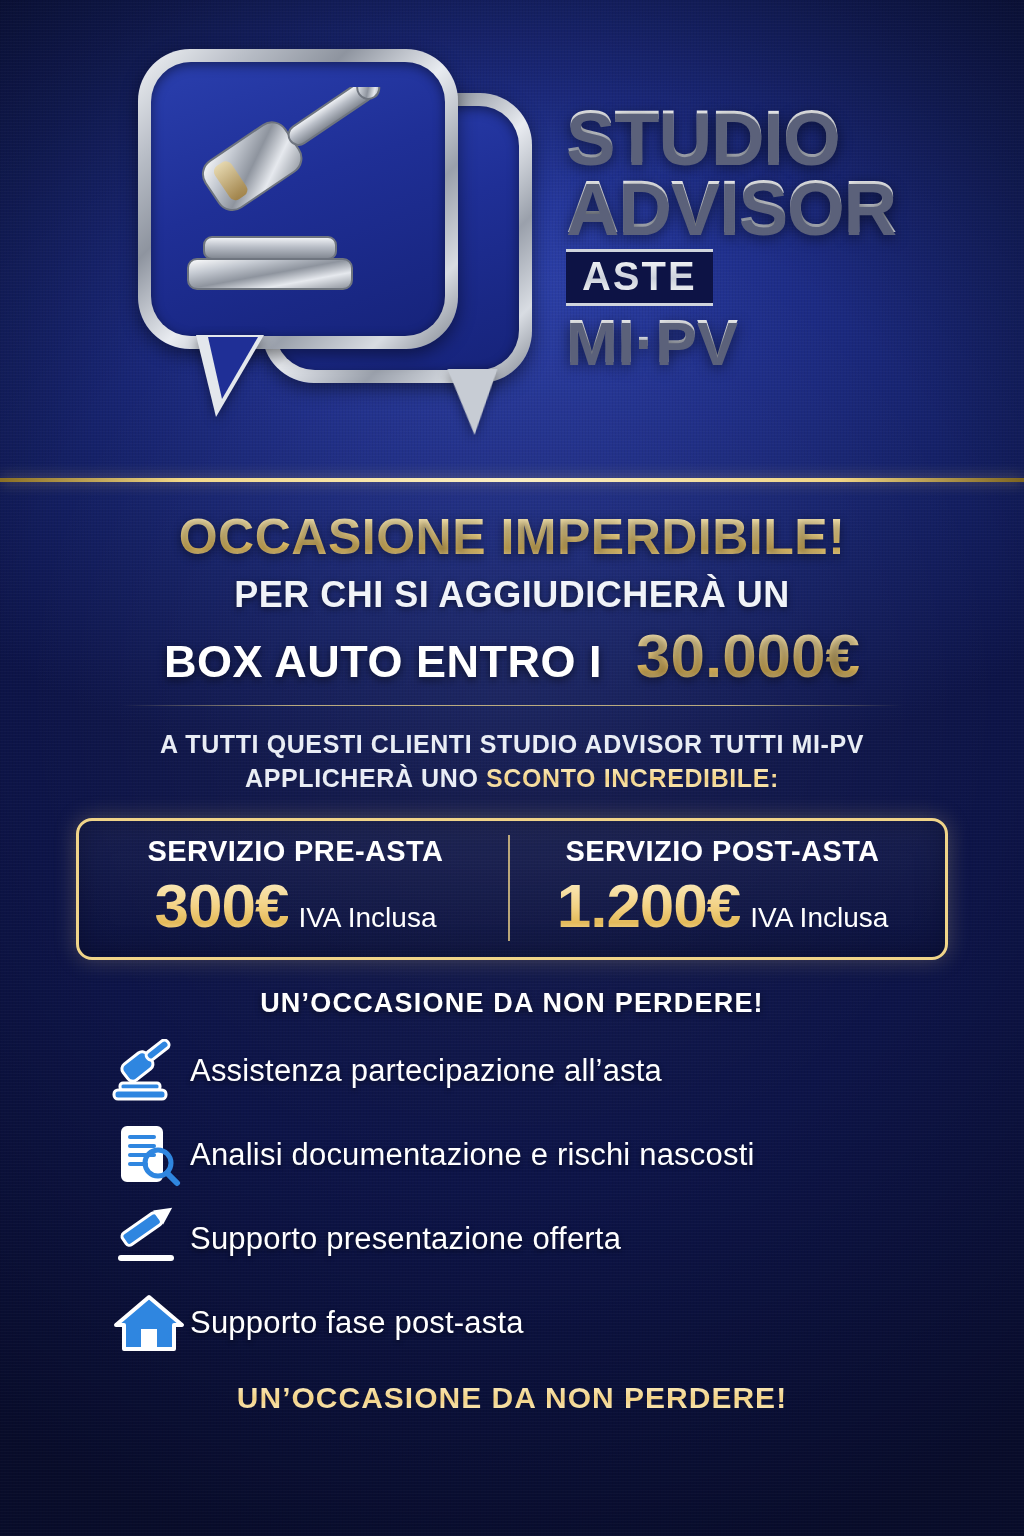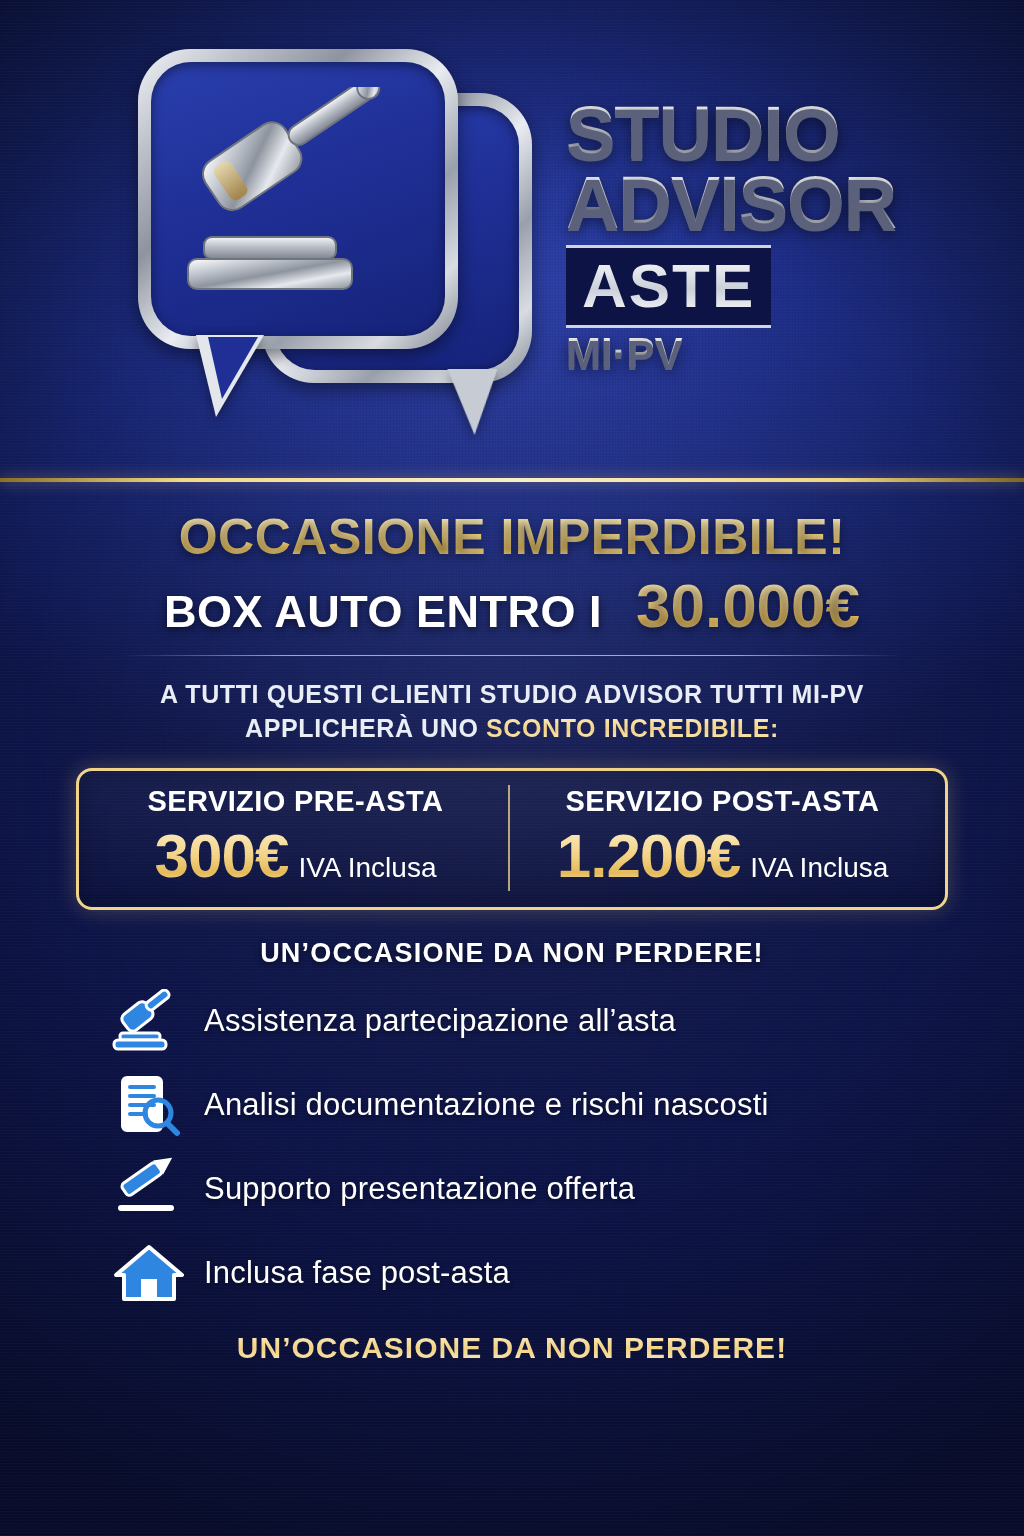--- a/index.html
+++ b/index.html
@@ -86,33 +86,33 @@
     font-weight:bold; letter-spacing:-1px; line-height:0.92;
     color:#edf0f5;
     text-shadow: 0 3px 0 #5b617a, 0 5px 14px rgba(0,0,0,0.55);
     background: linear-gradient(180deg,#ffffff 0%, #dfe3ea 45%, #9aa1b0 60%, #f3f5f8 100%);
     -webkit-background-clip:text; background-clip:text; color:transparent;
   }
   .wm-studio { font-size:74px; }
   .wm-advisor { font-size:74px; margin-top:2px; }
   .wm-aste-row { display:flex; align-items:flex-end; gap:10px; margin-top:8px; }
   .wm-aste {
-    font-size:62px; font-weight:bold; letter-spacing:2px;
+    font-size:40px; font-weight:bold; letter-spacing:2px;
     background:#0d1345;
     padding:2px 16px 4px 16px;
     border-top:3px solid #cfd4dd;
     border-bottom:3px solid #cfd4dd;
     color:transparent;
     background-image: linear-gradient(180deg,#ffffff 0%, #c9ced8 55%, #ffffff 100%);
     -webkit-background-clip:text; background-clip:text;
     box-shadow: inset 0 0 0 999px #0d1345;
     text-align: right;
   }
   .wm-aste span{ background: linear-gradient(180deg,#ffffff 0%, #cbd0da 55%, #ffffff 100%); -webkit-background-clip:text; background-clip:text; color:transparent; }
-  .wm-mipv { font-size:42px; margin-top:6px; letter-spacing:0px; }
+  .wm-mipv { font-size:62px; margin-top:6px; letter-spacing:0px; }
 
   .gold-rule {
     position:relative; z-index:3;
     height:4px; margin:0 0 0 0;
     background: linear-gradient(90deg,#8a6f24 0%, #f3d98a 18%, #fbefc4 50%, #f0d585 82%, #7d6420 100%);
     box-shadow: 0 0 14px rgba(246,214,134,0.5);
   }
 
   
   .content { position:relative; z-index:3; padding: 26px 46px 0 46px; text-align:center; }
@@ -165,21 +165,21 @@
   }
   .price-vat { font-size:28px; color:#ffffff; font-weight:normal; }
 
   .tagline-1 {
     margin-top:28px; font-size:27px; font-weight:bold; color:#ffffff; letter-spacing:1.2px;
     text-shadow:0 2px 6px rgba(0,0,0,0.5);
   }
 
   
   .features { margin:18px auto 0 auto; width:800px; text-align:left; }
-  .feature { display:flex; align-items:center; gap:18px; margin:20px 0 20px 0; }
+  .feature { display:flex; align-items:center; gap:4px; margin:20px 0 20px 0; }
   .feature .ficon { width:74px; height:64px; flex:0 0 auto; display:flex; align-items:center; justify-content:center; }
   .feature .flabel { font-size:31px; color:#ffffff; letter-spacing:0.2px; text-shadow:0 2px 5px rgba(0,0,0,0.45); }
 
   .tagline-2 {
     margin-top:26px; font-size:30px; font-weight:bold; letter-spacing:1px;
     background: linear-gradient(180deg,#fdf2cc 0%, #f2d184 52%, #fcefc6 100%);
     -webkit-background-clip:text; background-clip:text; color:transparent;
     text-align:center;
   }
 </style>
@@ -238,20 +238,21 @@
       <div class="wm-line wm-mipv">MI·PV</div>
     </div>
 
   </div>
 
   <div class="gold-rule"></div>
 
   <div class="content">
 
     <div class="headline">OCCASIONE IMPERDIBILE!</div>
+    <div class="sub1">PER CHI SI AGGIUDICHERÀ UN</div>
     <div class="sub2">
       <span class="white">BOX AUTO ENTRO I</span>
       <span class="gold">30.000€</span>
     </div>
 
     <div class="thin-rule"></div>
 
     <div class="note">
       <div>A TUTTI QUESTI CLIENTI STUDIO ADVISOR TUTTI MI-PV</div>
       <div>
@@ -326,21 +327,21 @@
         <span class="flabel">Supporto presentazione offerta</span>
       </div>
 
       <div class="feature">
         <span class="ficon">
           <svg viewBox="0 0 74 64" width="74" height="64">
             <polygon points="37,6 70,34 62,34 62,58 12,58 12,34 4,34" fill="#2f86e0" stroke="#ffffff" stroke-width="4" stroke-linejoin="round"></polygon>
             <rect x="29" y="38" width="16" height="20" fill="#ffffff"></rect>
           </svg>
         </span>
-        <span class="flabel">Inclusa fase post-asta</span>
+        <span class="flabel">Supporto fase post-asta</span>
       </div>
 
     </div>
 
     <div class="tagline-2">UN’OCCASIONE DA NON PERDERE!</div>
 
   </div>
 </div>
 
 </body></html>

